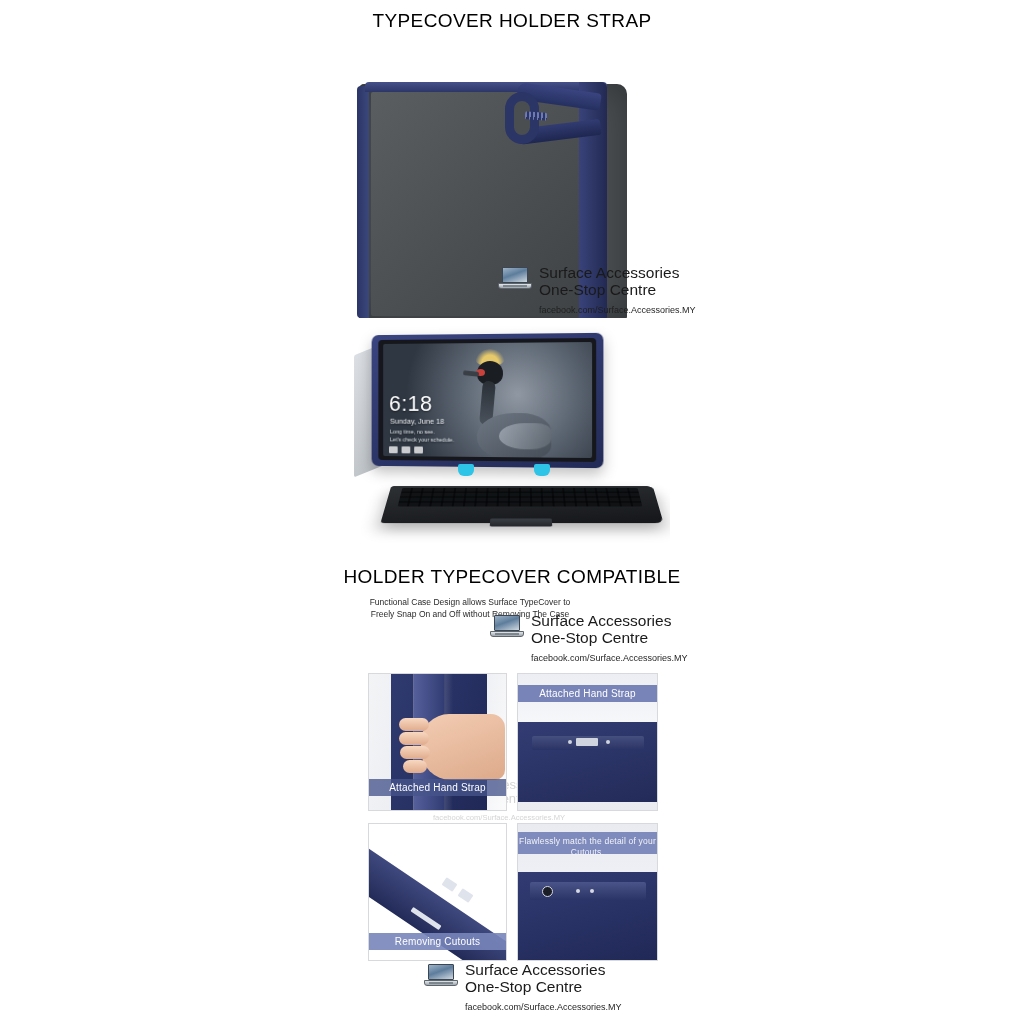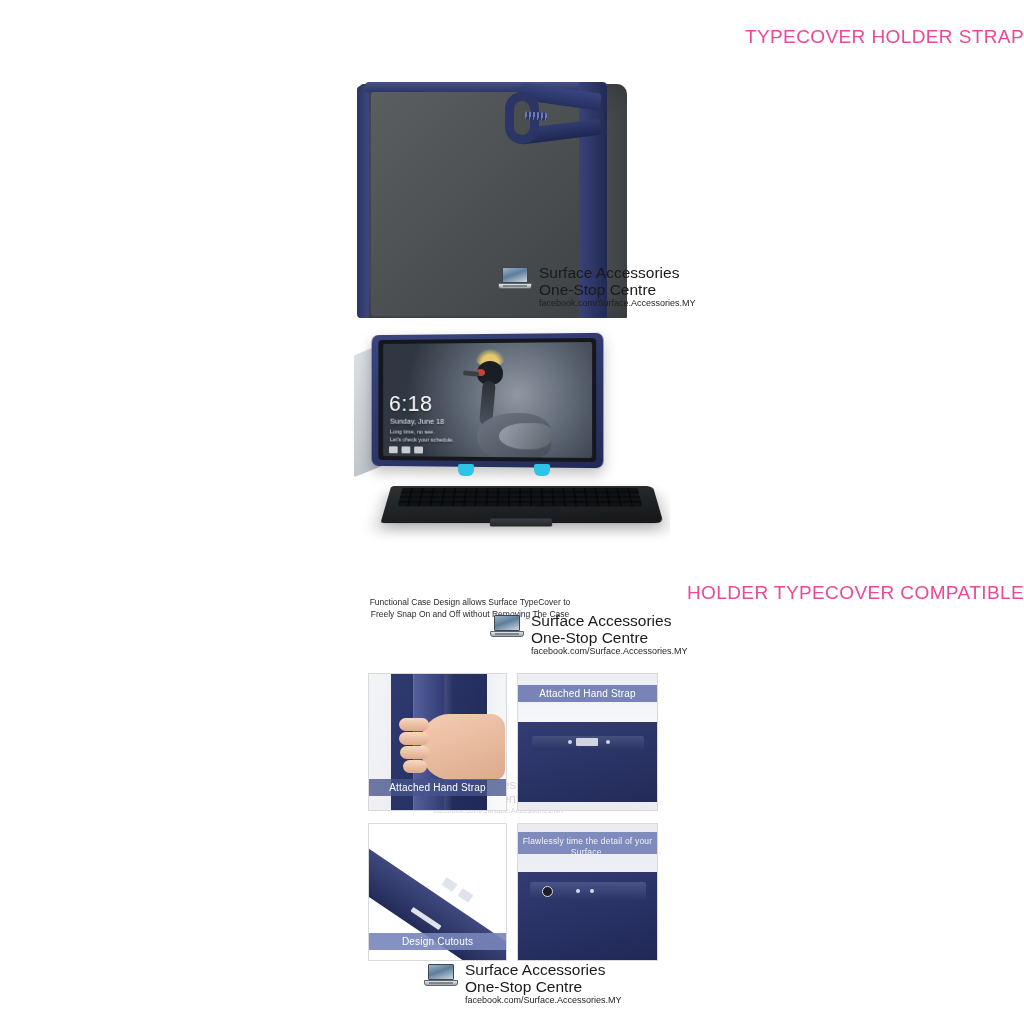--- a/index.html
+++ b/index.html
@@ -17,26 +17,25 @@
   }
 
   .page {
     position: relative;
     width: 1024px;
     height: 1024px;
   }
 
   
   .section-title {
-    text-align: right;
+    text-align: center;
     font-size: 19px;
     letter-spacing: 0.4px;
     font-weight: 400;
-    color: #ec4899;
-    margin-top: 16px;
+    color: #000000;
   }
   .section-sub {
     text-align: center;
     font-size: 8.5px;
     line-height: 1.45;
     color: #2a2a2a;
     font-weight: 400;
   }
 
   #title-1 { position: absolute; top: 10px; left: 0; width: 1024px; }
@@ -56,21 +55,21 @@
   .wm-l1, .wm-l2 {
     font-size: 15.5px;
     font-weight: 400;
     color: #1a1a1a;
     white-space: nowrap;
   }
   .wm-l3 {
     font-size: 9px;
     color: #1f1f1f;
     white-space: nowrap;
-    margin-top: 1px;
+    margin-top: 8px;
   }
   .wm-small .wm-l1, .wm-small .wm-l2 { font-size: 13px; }
   .wm-small .wm-l3 { font-size: 7.6px; }
 
   
   .laptop-logo {
     position: relative;
     width: 34px;
     height: 24px;
     flex: 0 0 auto;
@@ -620,32 +619,32 @@
     <div class="dot d2"></div>
     <div class="tile-caption">Attached Hand Strap</div>
   </div>
 
   <div id="tileC" class="tile">
     <div class="bg"></div>
     <div class="edge"></div>
     <div class="port p1"></div>
     <div class="port p2"></div>
     <div class="port p3"></div>
-    <div class="tile-caption">Design Cutouts</div>
+    <div class="tile-caption">Removing Cutouts</div>
   </div>
 
   <div id="tileD" class="tile">
     <div class="sheet"></div>
     <div class="band-top"></div>
     <div class="rear"></div>
     <div class="plate"></div>
     <div class="cam"></div>
     <div class="mini-dot md1"></div>
     <div class="mini-dot md2"></div>
-    <div class="tile-caption">Flawlessly time the detail of your Surface.</div>
+    <div class="tile-caption">Flawlessly match the detail of your Cutouts.</div>
   </div>
 
   <div id="wm3" class="watermark">
     <div class="laptop-logo">
       <div class="screen"></div>
         <div class="base"></div>
         <div class="kb"></div>
     </div>
     <div class="wm-text">
       <div class="wm-l1">Surface Accessories</div>

